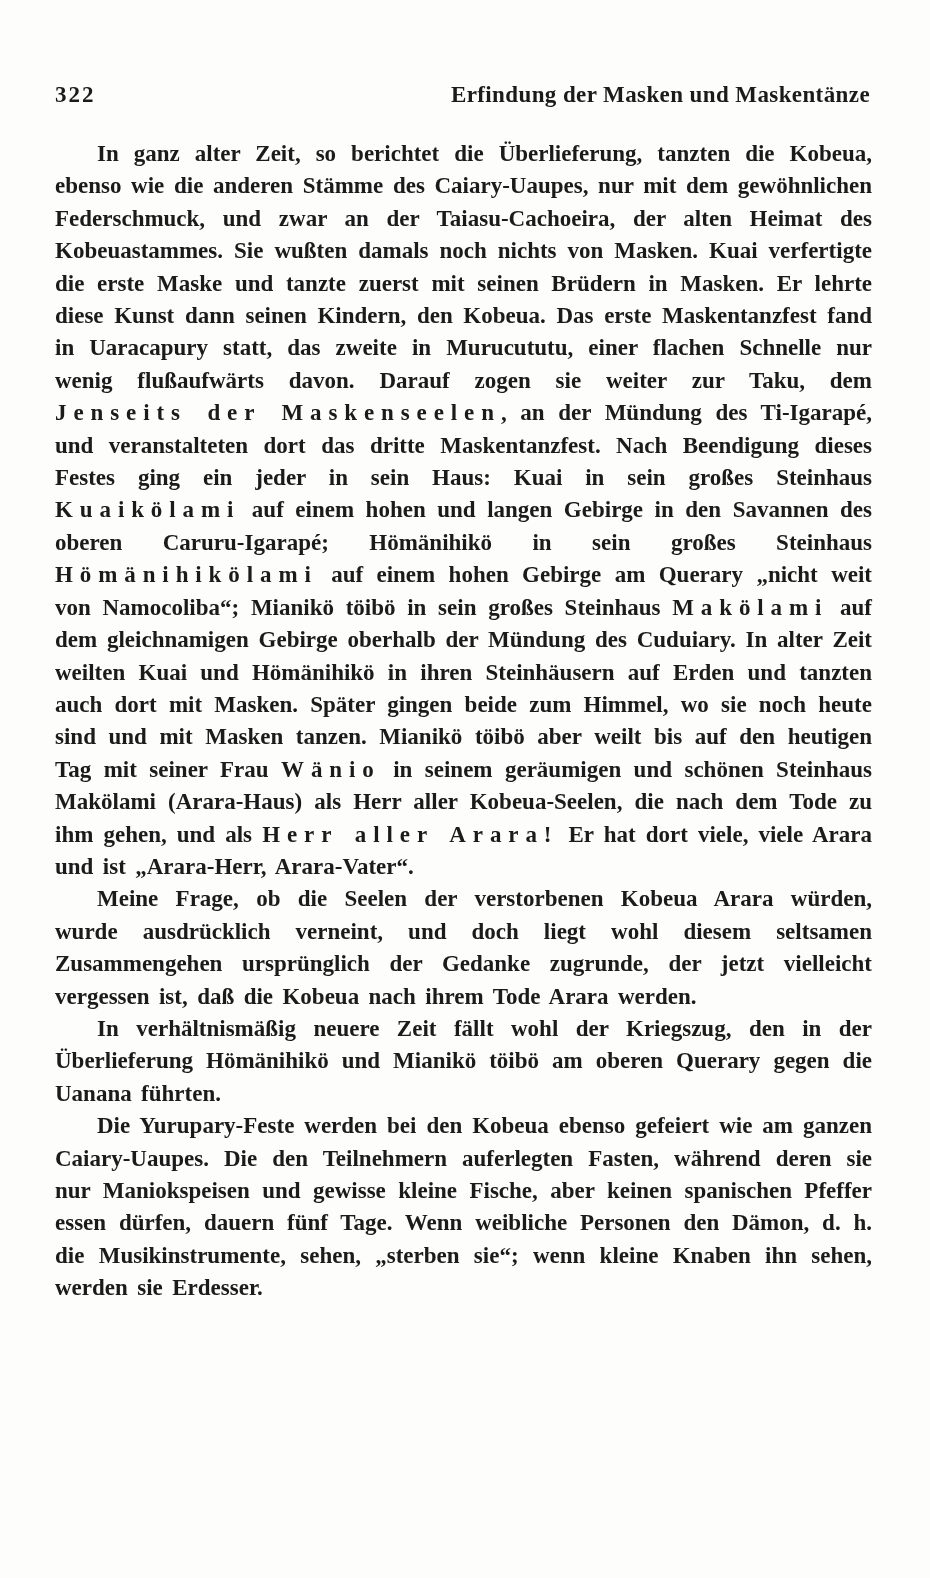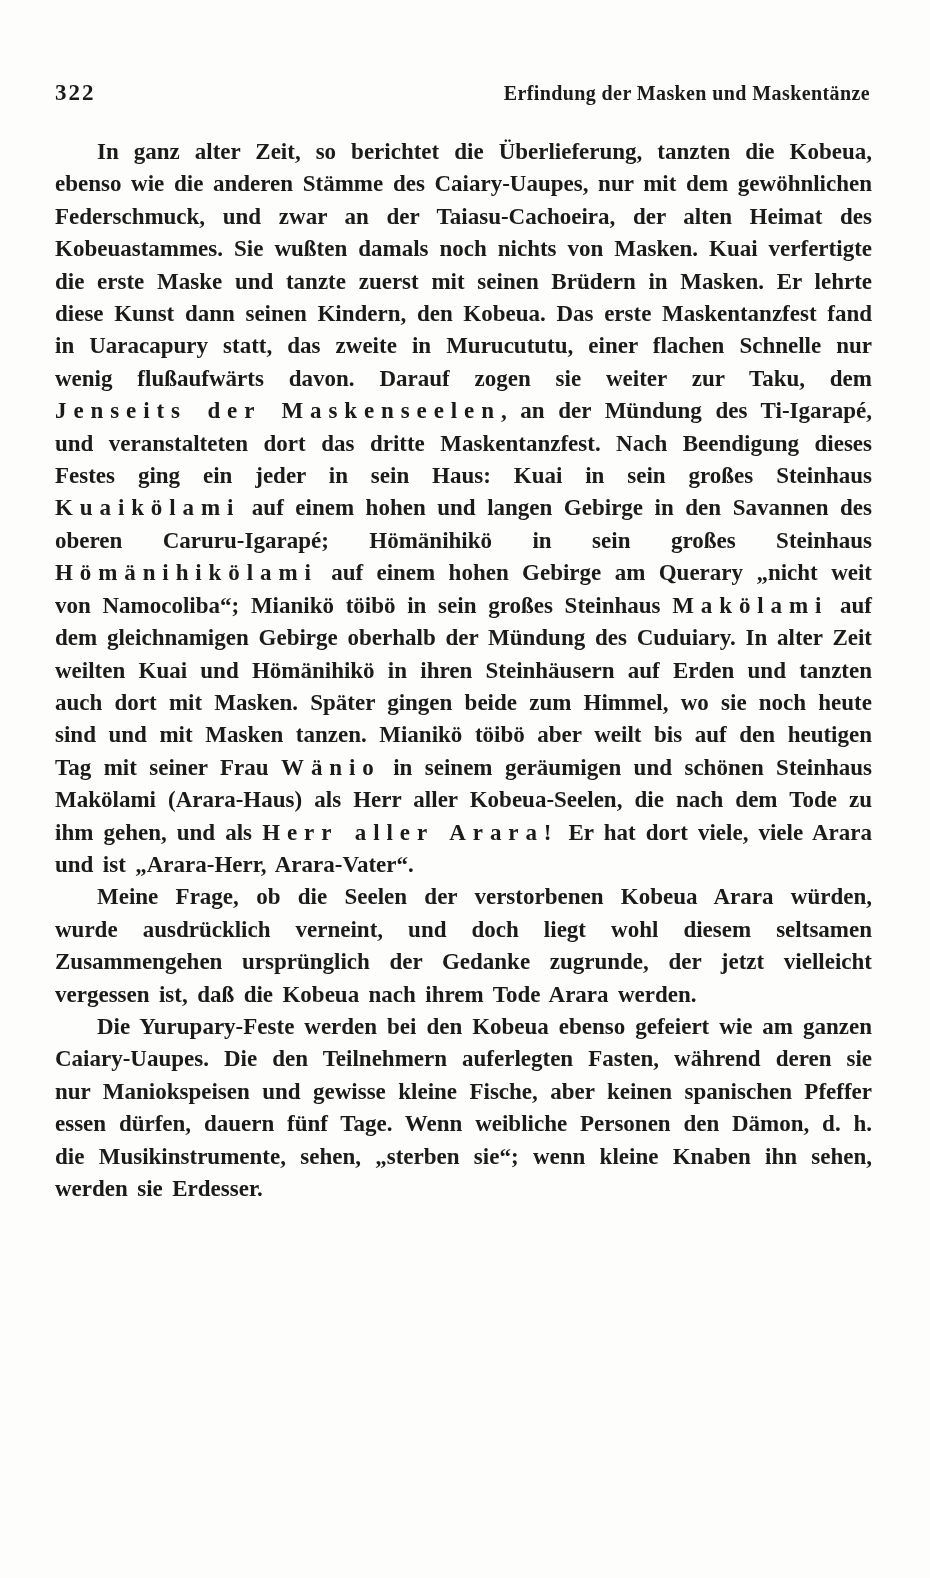--- a/index.html
+++ b/index.html
@@ -24,21 +24,21 @@
     display: flex;
     justify-content: space-between;
     align-items: baseline;
     margin: 0 2px 30px 0;
   }
   .pagenum {
     font-size: 23px;
     letter-spacing: 2px;
   }
   .headtitle {
-    font-size: 20px;
+    font-size: 23px;
     letter-spacing: 0.4px;
     margin-top: 24px;
   }
   .text-block {
     font-size: 23px;
     line-height: 32.4px;
     text-align: justify;
     hyphens: none;
     margin-top: 24px;
   }
@@ -55,15 +55,16 @@
 <body>
 
 <div class="page">
   <header class="running-head">
     <span class="pagenum">322</span>
     <span class="headtitle">Erfindung der Masken und Maskentänze</span>
   </header>
   <main class="text-block" id="text-block">
       <p class="para"><span>In ganz alter Zeit, so berichtet die Überlieferung, tanzten die Kobeua, ebenso wie die anderen Stämme des Caiary-Uaupes, nur mit dem gewöhnlichen Federschmuck, und zwar an der Taiasu-Cachoeira, der alten Heimat des Kobeuastammes. Sie wußten damals noch nichts von Masken. Kuai verfertigte die erste Maske und tanzte zuerst mit seinen Brüdern in Masken. Er lehrte diese Kunst dann seinen Kindern, den Kobeua. Das erste Maskentanzfest fand in Uaracapury statt, das zweite in Murucututu, einer flachen Schnelle nur wenig flußaufwärts davon. Darauf zogen sie weiter zur Taku, dem </span><span class="spaced">Jenseits der Maskenseelen</span><span>, an der Mündung des Ti-Igarapé, und veranstalteten dort das dritte Maskentanzfest. Nach Beendigung dieses Festes ging ein jeder in sein Haus: Kuai in sein großes Steinhaus </span><span class="spaced">Kuaikölami</span><span> auf einem hohen und langen Gebirge in den Savannen des oberen Caruru-Igarapé; Hömänihikö in sein großes Steinhaus </span><span class="spaced">Hömänihikölami</span><span> auf einem hohen Gebirge am Querary „nicht weit von Namocoliba“; Mianikö töibö in sein großes Steinhaus </span><span class="spaced">Makölami</span><span> auf dem gleichnamigen Gebirge oberhalb der Mündung des Cuduiary. In alter Zeit weilten Kuai und Hömänihikö in ihren Steinhäusern auf Erden und tanzten auch dort mit Masken. Später gingen beide zum Himmel, wo sie noch heute sind und mit Masken tanzen. Mianikö töibö aber weilt bis auf den heutigen Tag mit seiner Frau </span><span class="spaced">Wänio</span><span> in seinem geräumigen und schönen Steinhaus Makölami (Arara-Haus) als Herr aller Kobeua-Seelen, die nach dem Tode zu ihm gehen, und als </span><span class="spaced">Herr aller Arara!</span><span> Er hat dort viele, viele Arara und ist „Arara-Herr, Arara-Vater“.</span></p>
       <p class="para"><span>Meine Frage, ob die Seelen der verstorbenen Kobeua Arara würden, wurde ausdrücklich verneint, und doch liegt wohl diesem seltsamen Zusammengehen ursprünglich der Gedanke zugrunde, der jetzt vielleicht vergessen ist, daß die Kobeua nach ihrem Tode Arara werden.</span></p>
+      <p class="para"><span>In verhältnismäßig neuere Zeit fällt wohl der Kriegszug, den in der Überlieferung Hömänihikö und Mianikö töibö am oberen Querary gegen die Uanana führten.</span></p>
       <p class="para"><span>Die Yurupary-Feste werden bei den Kobeua ebenso gefeiert wie am ganzen Caiary-Uaupes. Die den Teilnehmern auferlegten Fasten, während deren sie nur Maniokspeisen und gewisse kleine Fische, aber keinen spanischen Pfeffer essen dürfen, dauern fünf Tage. Wenn weibliche Personen den Dämon, d. h. die Musikinstrumente, sehen, „sterben sie“; wenn kleine Knaben ihn sehen, werden sie Erdesser.</span></p>
     </main>
 </div>
 
 </body></html>

